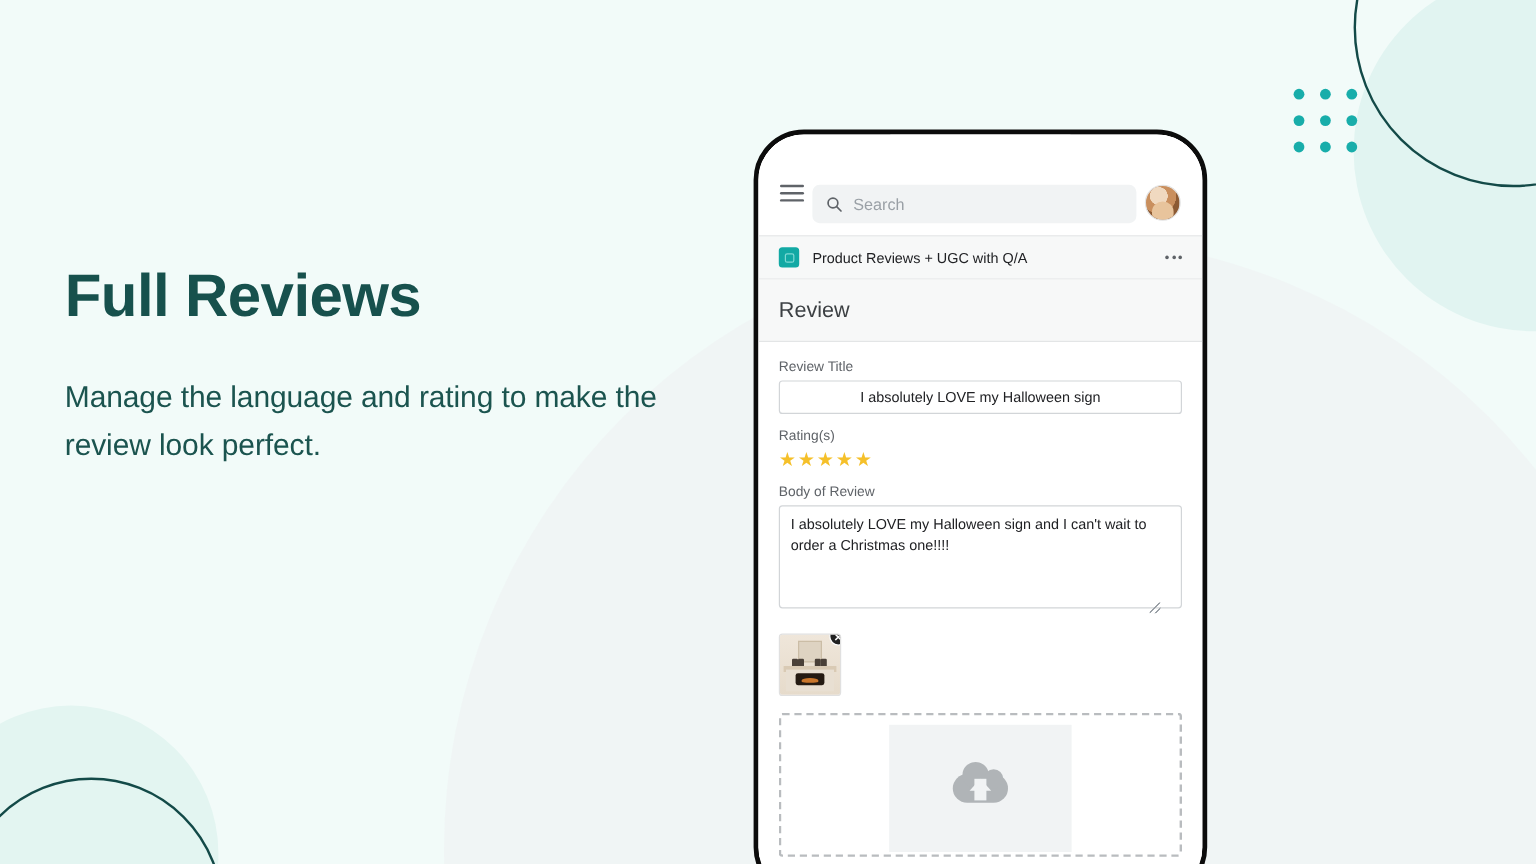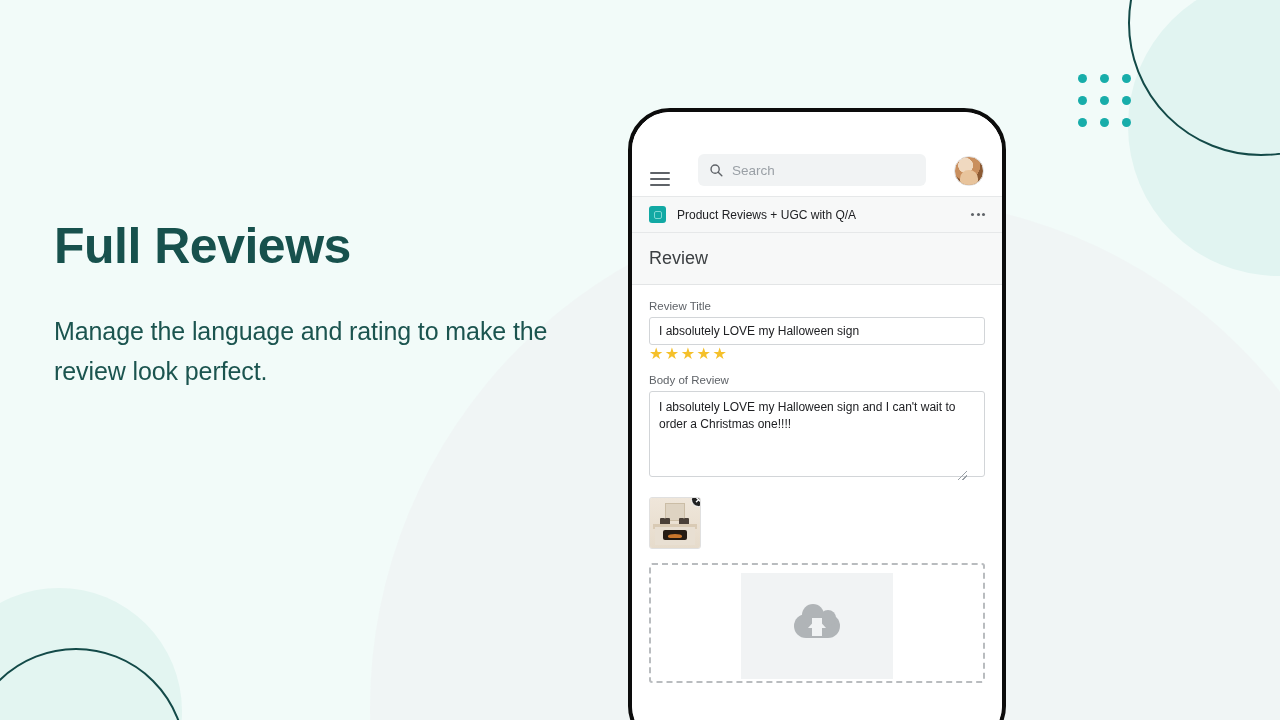--- a/index.html
+++ b/index.html
@@ -72,21 +72,21 @@
     top: 0; width: 150px; height: 24px;
     background: #ffffff; border-radius: 0 0 16px 16px; z-index: 4;
   }
   #phone-screen {
     position: absolute; inset: 0; background: #fff;
     border-radius: 38px; overflow: hidden;
   }
 
   
   #app-topbar {
-    display: flex; align-items: flex-end; gap: 28px;
+    display: flex; align-items: flex-start; gap: 7px;
     padding: 42px 18px 10px 18px; background: #fff;
   }
   #hamburger-icon { width: 20px; display: flex; flex-direction: column; gap: 4px; flex: none; }
   #hamburger-icon span { display: block; height: 2px; background: #5f6368; border-radius: 1px; }
   #search-field {
     flex: 1; height: 32px; background: #f1f3f4; border-radius: 6px;
     display: flex; align-items: center; gap: 9px; padding: 0 11px;
   }
   #search-placeholder { color: #9aa0a6; font-size: 13.5px; }
   #avatar {
@@ -125,20 +125,21 @@
   
   #review-form { padding: 15px 17px 0 17px; background: #fff; }
   #reviewer-section-title {
     font-size: 13px; font-weight: 700; color: #202124; margin-bottom: 15px;
   }
   .field-label { font-size: 11.5px; color: #5f6368; margin-bottom: 5px; }
   #review-title-input {
     width: 100%; height: 28px; border: 1px solid #d2d5d8; border-radius: 3px;
     padding: 0 9px; font-size: 12px; color: #202124; background: #fff;
     font-family: "Liberation Sans", sans-serif;
+    text-align: center;
   }
   #rating-label { margin-top: 13px; }
   #rating-stars { color: #f5c02a; font-size: 16px; letter-spacing: 1.5px; line-height: 18px; }
   #body-label { margin-top: 11px; }
   #review-body-textarea {
     width: 100%; height: 86px; border: 1px solid #d2d5d8; border-radius: 3px;
     padding: 7px 9px; font-size: 12px; line-height: 17px; color: #202124;
     resize: none; background: #fff; font-family: "Liberation Sans", sans-serif;
   }
   #textarea-resize-handle {
@@ -264,20 +265,21 @@
 
     <div id="review-header-row">
       <span id="review-header-label">Review</span>
     </div>
 
     <div id="review-form">
 
       <div class="field-label">Review Title</div>
       <input id="review-title-input" type="text" value="I absolutely LOVE my Halloween sign" style="">
 
+      <div class="field-label" id="rating-label">Rating(s)</div>
       <div id="rating-stars">★★★★★</div>
 
       <div class="field-label" id="body-label">Body of Review</div>
       <div class="textarea-wrap">
         <textarea id="review-body-textarea" style="">I absolutely LOVE my Halloween sign and I can't wait to order a Christmas one!!!!</textarea>
         <div id="textarea-resize-handle"></div>
       </div>
 
       
       <div id="media-thumbs">

